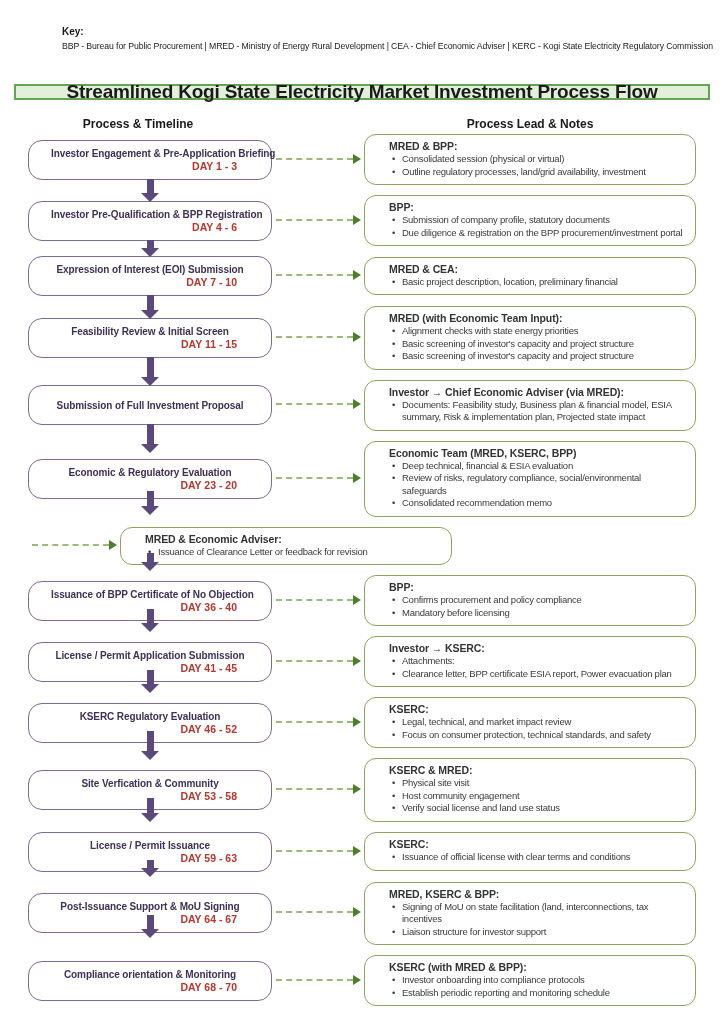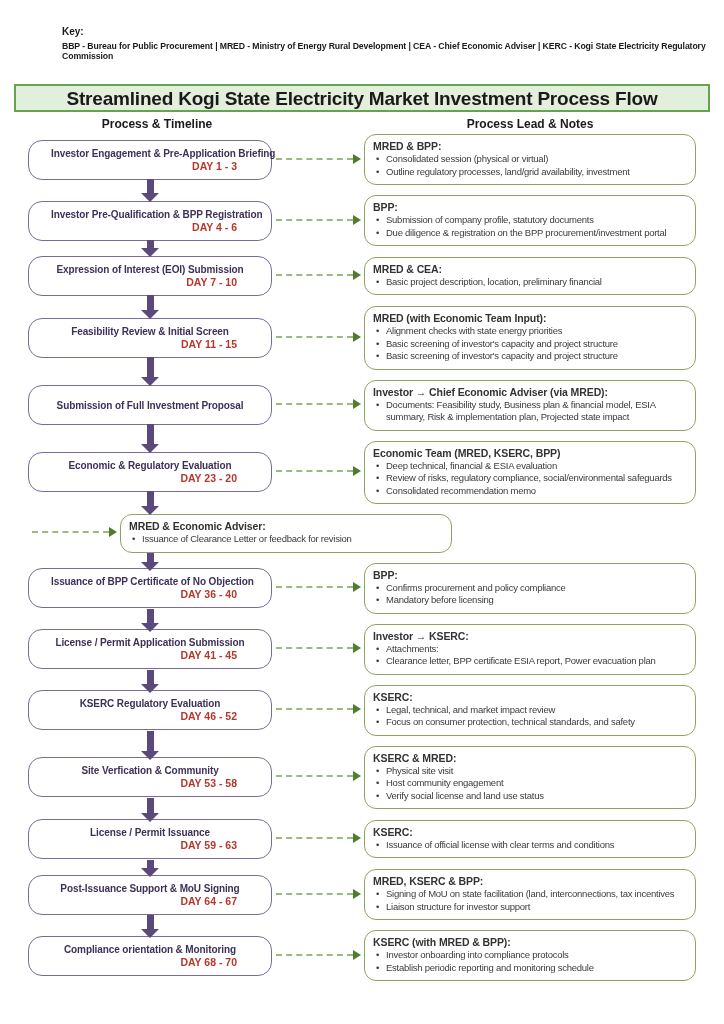--- a/index.html
+++ b/index.html
@@ -1,46 +1,46 @@
 <!DOCTYPE html>
 <html style="--step-border: #7b6b96; --step-text: #3e3157; --day-red: #b5372e; --arrow-purple: #5c497c; --conn-green: #9cb87c; --head-green: #4e7e2b; --note-border: #8fa463; --note-text: #3b3b3b; --banner-bg: #e2efda; --banner-border: #64a351; --text-dark: #1a1a1a;"><head>
 <meta charset="utf-8">
 <style>
   html,body{margin:0;padding:0;background:#fff;}
   .page{position:relative;width:724px;height:1024px;background:#fff;overflow:hidden;
         font-family:"Liberation Sans",sans-serif;}
   .key{position:absolute;left:22px;top:26px;color:var(--text-dark,#1a1a1a);margin-left:40px;}
   .key-label{font-size:10px;font-weight:bold;}
-  .key-defs{font-size:8.7px;font-weight:bold;margin-top:4px;letter-spacing:-0.1px;}
-  .banner{position:absolute;left:14px;top:84px;width:696px;height:28px;box-sizing:border-box;
+  .key-defs{font-size:8.7px;font-weight:normal;margin-top:4px;letter-spacing:-0.1px;}
+  .banner{position:absolute;left:14px;top:84px;width:696px;height:16px;box-sizing:border-box;
           background:var(--banner-bg,#e2efda);border:2px solid var(--banner-border,#64a351);
-          display:flex;align-items:flex-end;justify-content:center;}
+          display:flex;align-items:center;justify-content:center;}
   .banner-title{font-size:19px;font-weight:bold;color:var(--text-dark,#1a1a1a);letter-spacing:-0.2px;}
   .col-headers{position:absolute;top:117px;left:0;width:724px;}
   .col-h{position:absolute;font-size:12px;font-weight:bold;color:var(--text-dark,#1a1a1a);text-align:center;}
-  .col-h.left{left:35px;width:244px;}
+  .col-h.left{left:16px;width:244px;}
   .col-h.right{left:364px;width:332px;}
   #flow{position:absolute;left:0;top:134px;width:724px;}
   .row{display:flex;align-items:center;margin:0 0 10px 28px;}
   .stepbox{width:244px;min-height:40px;box-sizing:border-box;background:#fff;flex-shrink:0;
            border:1.5px solid var(--step-border,#7b6b96);border-radius:14px;
            display:flex;flex-direction:column;justify-content:center;padding:3px 22px;}
   .step-label{text-align:center;font-weight:bold;font-size:10px;letter-spacing:-0.1px;
               color:var(--step-text,#3e3157);white-space:nowrap;line-height:13px;}
   .step-day{text-align:right;font-weight:bold;font-size:10.5px;color:var(--day-red,#b5372e);
             padding-right:12px;line-height:13px;}
   .connector{width:92px;height:12px;position:relative;flex-shrink:0;}
   .connector .dash{position:absolute;left:4px;right:11px;top:4px;
                    border-top:2px dashed var(--conn-green,#9cb87c);}
   .connector .head{position:absolute;right:3px;top:0;width:0;height:0;
                    border-left:8px solid var(--head-green,#4e7e2b);
                    border-top:5px solid transparent;border-bottom:5px solid transparent;}
   .notebox{width:332px;box-sizing:border-box;background:#fff;flex-shrink:0;
            border:1.5px solid var(--note-border,#8fa463);border-radius:12px;
-           padding:5px 10px 6px 8px;}
+           padding:5px 10px 6px 24px;}
   .note-lead{font-weight:bold;font-size:10.5px;color:#333;line-height:13px;letter-spacing:-0.1px;}
   .bullet{font-size:9.5px;color:var(--note-text,#3b3b3b);line-height:12.5px;
           letter-spacing:-0.25px;position:relative;padding-left:13px;}
   .bullet::before{content:"\2022";position:absolute;left:3px;}
   .down-arrow{position:absolute;left:150px;transform:translateX(-50%);
               display:flex;flex-direction:column;align-items:center;}
   .down-arrow .shaft{width:7px;flex:1;background:var(--arrow-purple,#5c497c);}
   .down-arrow .tip{width:0;height:0;border-left:9px solid transparent;
                    border-right:9px solid transparent;
                    border-top:9px solid var(--arrow-purple,#5c497c);}

